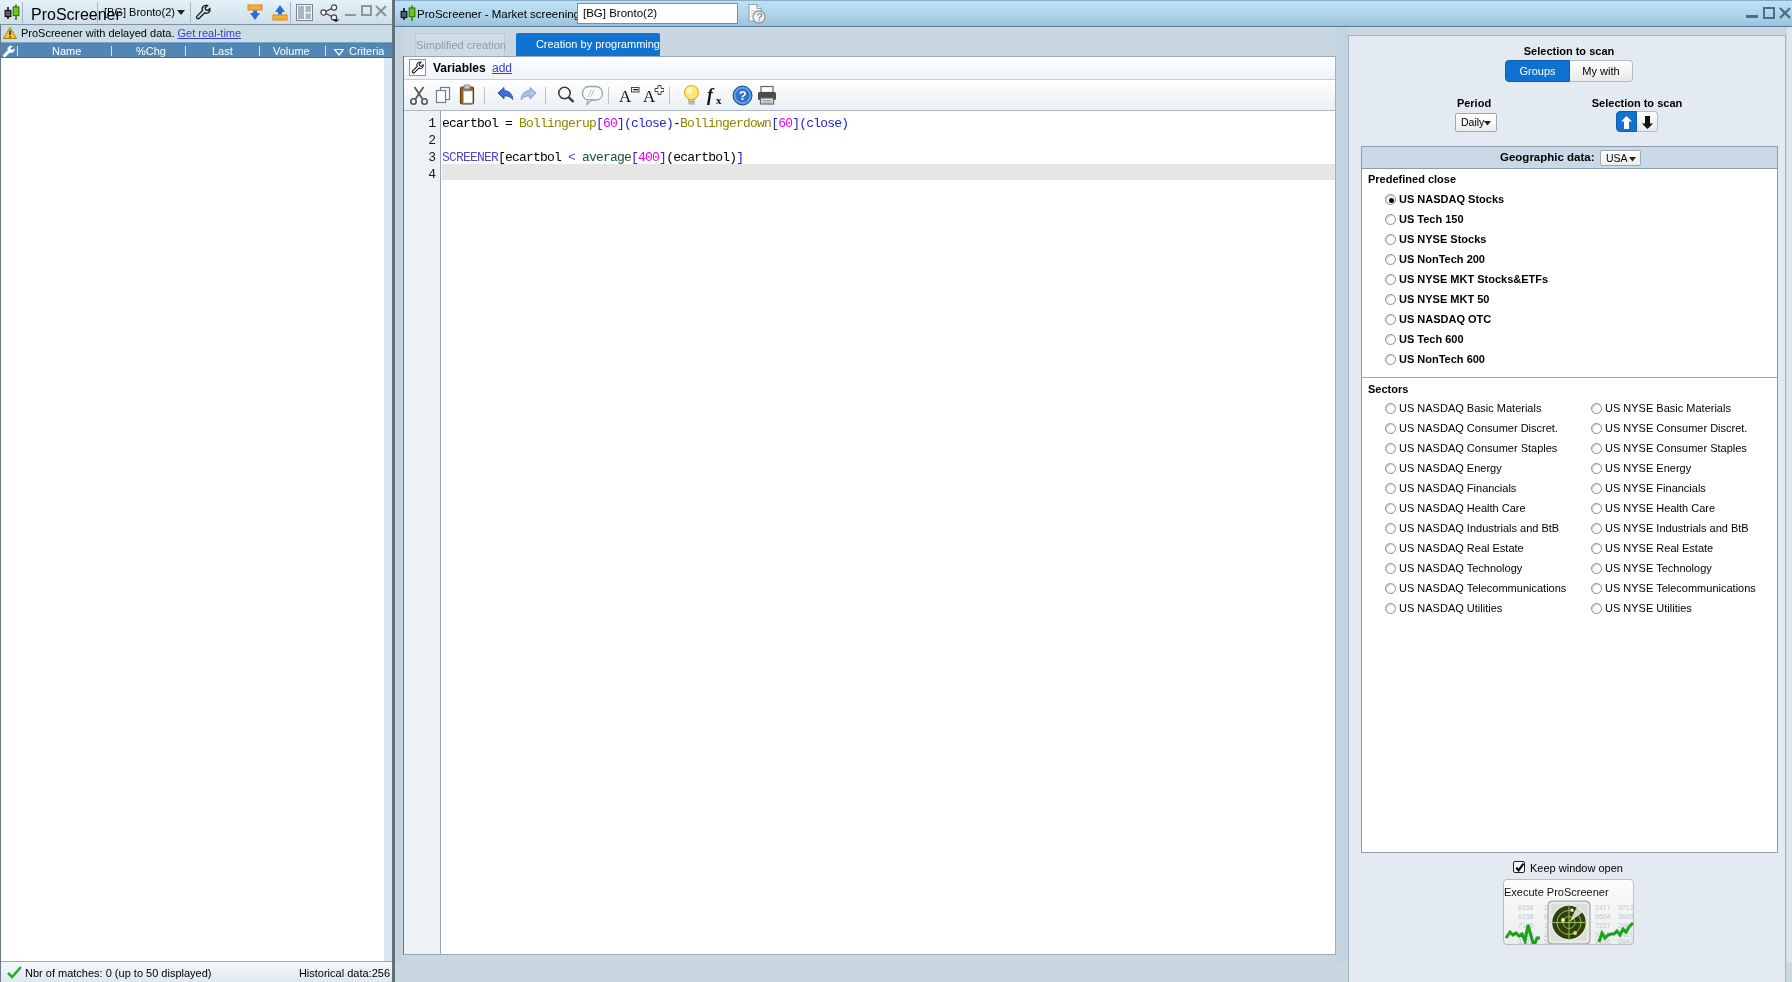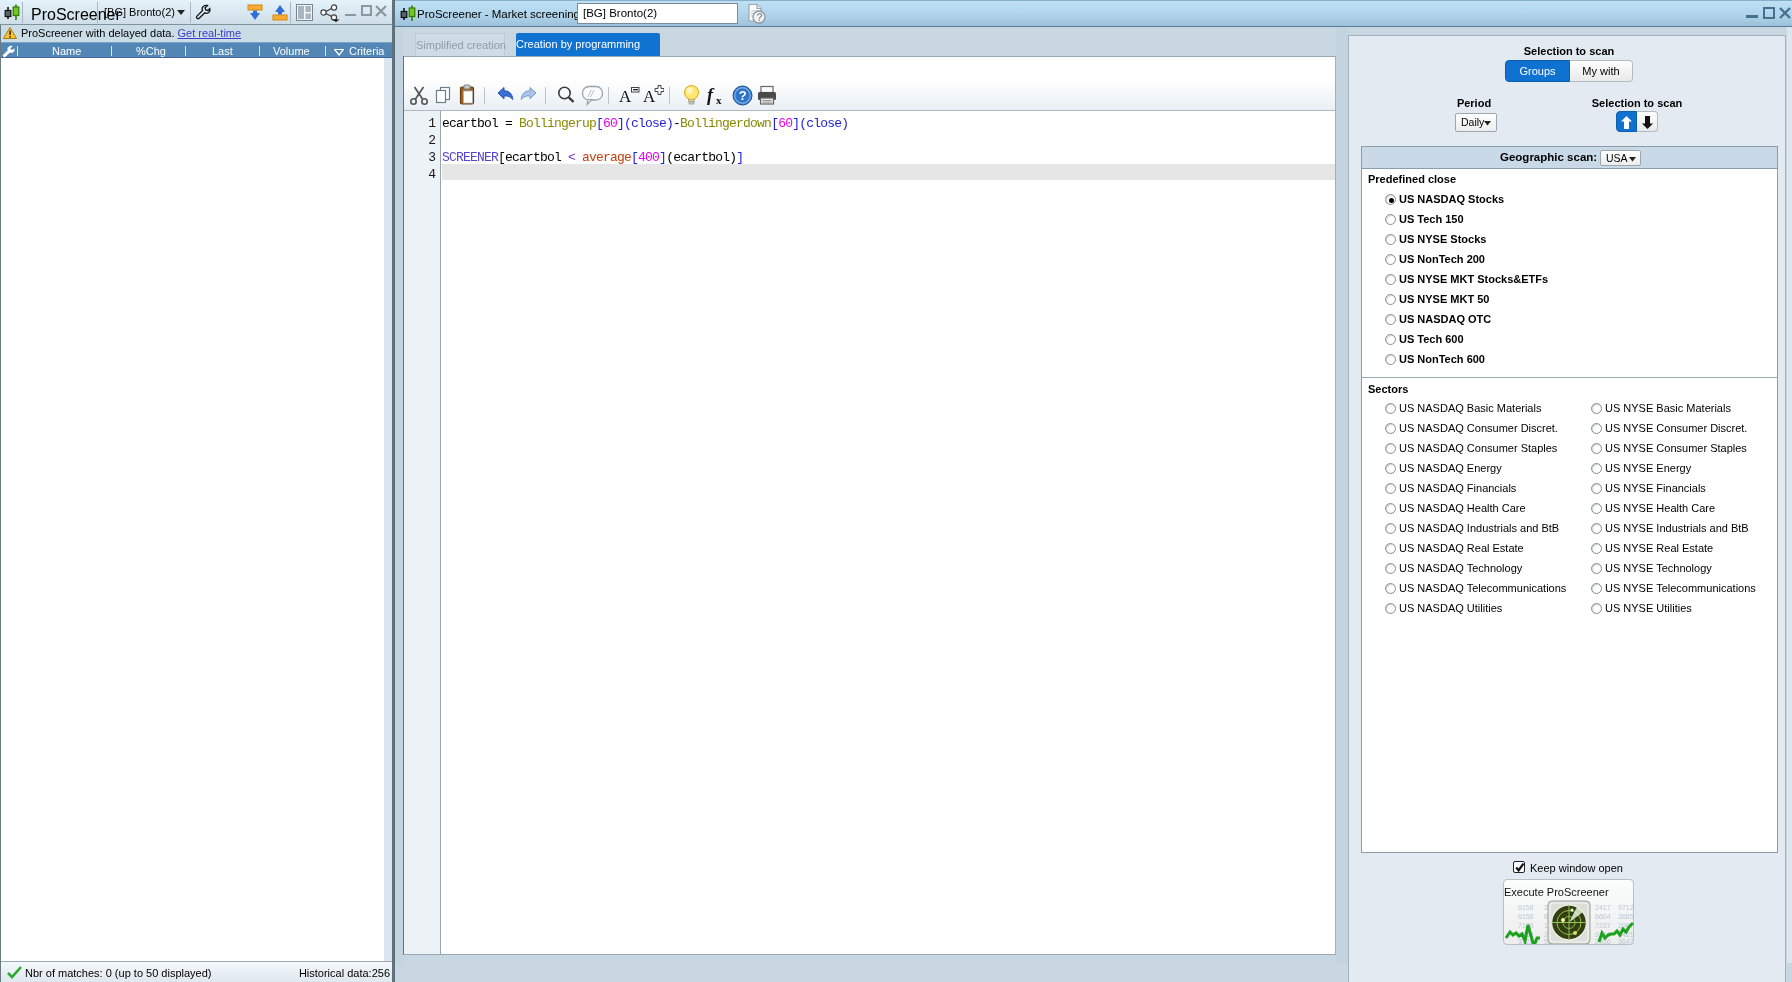--- a/index.html
+++ b/index.html
@@ -18,21 +18,21 @@
 #llist{position:absolute;left:0;top:58px;width:392px;height:903px;background:#fff}
 #lscroll{position:absolute;left:384px;top:58px;width:8px;height:903px;background:#d9e5ef}
 #lstatus{position:absolute;left:0;top:961px;width:392px;height:21px;background:linear-gradient(180deg,#f4f8fb,#dfe8ef);border-top:1px solid #9aa9b4;font-size:11px}
 #vdivider{position:absolute;left:392px;top:0;width:3px;height:982px;background:#5f717b}
 
 #mwin{position:absolute;left:395px;top:0;width:1397px;height:982px;background:#c9d7e3}
 #mtitle{position:absolute;left:0;top:0;width:1397px;height:27px;background:linear-gradient(180deg,#bfe0f4 0%,#b4d8ee 40%,#a4c8e0 85%,#9cc0d8 100%);border-top:1px solid #88afc9;border-bottom:1px solid #567d9b}
 #mtitle .txt{position:absolute;top:7px;left:22px;font-size:11.5px}
 #mname{position:absolute;left:182px;top:3px;width:161px;height:21px;background:#fff;border:1px solid #7c8d99;font-size:11.5px;line-height:19px;padding-left:5px}
 
-.tab{position:absolute;top:33px;height:23px;font-size:11px;line-height:23px;text-align:left;white-space:nowrap}
+.tab{position:absolute;top:33px;height:23px;font-size:11px;line-height:23px;text-align:right;white-space:nowrap}
 #tab1{left:20px;width:90px;color:#8d9daa;background:#cfdbe5;border:1px solid #bccbd6;border-bottom:none}
 #tab2{left:121px;width:144px;color:#fff;background:#1173d1;border-radius:2px 2px 0 0}
 
 #epanel{position:absolute;left:8px;top:56px;width:933px;height:899px;background:#fff;border-left:1px solid #62747e;border-right:1px solid #9fb0bc;border-bottom:1px solid #9aa8b2}
 #vbar{position:absolute;left:0;top:0;width:100%;height:24px;background:linear-gradient(180deg,#fdfeff,#eef3f8);border-bottom:1px solid #c3cfd9}
 #tbar{position:absolute;left:0;top:24px;width:100%;height:31px;background:linear-gradient(180deg,#ffffff,#e9eff5);border-bottom:1px solid #aeb9c2}
 #gutter{position:absolute;left:0;top:55px;width:37px;height:843px;background:#edf2f6;border-right:1px solid #99a5ad}
 #code{position:absolute;left:38px;top:55px;right:0;bottom:0}
 .cl{position:absolute;left:0;width:100%;height:17px;font-family:"Liberation Mono",monospace;font-size:13px;letter-spacing:-0.8px;white-space:pre;line-height:17px}
 .gn{position:absolute;right:4px;height:17px;font-family:"Liberation Mono",monospace;font-size:13px;line-height:17px;color:#1a1a1a}
@@ -166,20 +166,28 @@
       <path d="M1 1 L11 11 M11 1 L1 11" stroke="#45718f" stroke-width="2.4"></path>
     </svg>
 
   <div class="abs" style="left:0;top:27px;width:8px;height:936px;background:#c4d3e0"></div>
     <div class="abs" style="left:941px;top:27px;width:12px;height:936px;background:#c4d3e0"></div>
     <div class="tab" id="tab1">Simplified creation</div>
   <div class="tab" id="tab2">Creation by programming</div>
 
   <div id="epanel">
       <div class="abs" style="left:0;top:0;right:0;height:1px;background:#98a8b2;z-index:5"></div>
+    <div id="vbar">
+      <div class="abs" style="left:5px;top:3px;width:17px;height:17px;background:#fff;border:1px solid #8795a0"></div>
+      <svg class="abs" style="left:7px;top:5px" width="13" height="13" viewBox="0 0 16 16">
+          <path d="M12.5 1.5 L10 4 L10.8 6 L13 6.5 L14.8 4.6 C15.3 6.3 14.6 8 13.2 8.8 C12 9.4 10.8 9.3 9.8 8.7 L4.2 14.3 C3.6 14.9 2.6 14.9 2 14.3 C1.4 13.7 1.4 12.7 2 12.1 L7.6 6.5 C7 5.4 7 4.1 7.8 3 C8.7 1.7 10.6 1 12.5 1.5 Z" fill="none" stroke="#111" stroke-width="1.3"></path>
+        </svg>
+      <span class="abs" style="left:29px;top:5px;font-size:12px;font-weight:bold">Variables</span>
+      <span class="abs link" style="left:88px;top:5px;font-size:12px">add</span>
+    </div>
     <div id="tbar">
       <svg class="abs" style="left:5px;top:5px" width="20" height="21" viewBox="0 0 20 21">
         <line x1="14.5" y1="2" x2="6.5" y2="14" stroke="#555" stroke-width="1.7"></line>
         <line x1="5.5" y1="2" x2="13.5" y2="14" stroke="#555" stroke-width="1.7"></line>
         <circle cx="4.5" cy="16.5" r="2.7" fill="none" stroke="#555" stroke-width="1.6"></circle>
         <circle cx="15.5" cy="16.5" r="2.7" fill="none" stroke="#555" stroke-width="1.6"></circle>
       </svg>
       <svg class="abs" style="left:29px;top:5px" width="20" height="21" viewBox="0 0 20 21">
         <rect x="7.5" y="2.5" width="9" height="12" fill="#fff" stroke="#707e89" stroke-width="1.2"></rect>
         <rect x="3.5" y="5.5" width="9" height="12" fill="#fff" stroke="#707e89" stroke-width="1.2"></rect>
@@ -242,21 +250,21 @@
     </div>
     <div id="gutter">
       <span class="gn" style="top:4px">1</span>
       <span class="gn" style="top:21px">2</span>
       <span class="gn" style="top:38px">3</span>
       <span class="gn" style="top:55px">4</span>
     </div>
     <div id="hl4"></div>
     <div id="code">
       <div class="cl" style="top:4px"><span>ecartbol = </span><span style="color:#8a8a00">Bollingerup</span><span style="color:#2222dd">[</span><span style="color:#ee00ee">60</span><span style="color:#2222dd">](close)</span><span>-</span><span style="color:#8a8a00">Bollingerdown</span><span style="color:#2222dd">[</span><span style="color:#ee00ee">60</span><span style="color:#2222dd">](close)</span></div>
-      <div class="cl" style="top:38px"><span style="color:#5544cc">SCREENER</span><span>[ecartbol </span><span style="color:#7733cc">&lt;</span><span> </span><span style="color:#c2410c">average</span><span style="color:#2222dd">[</span><span style="color:#ee00ee">400</span><span style="color:#2222dd">]</span><span>(ecartbol)</span><span style="color:#2222dd">]</span></div>
+      <div class="cl" style="top:38px"><span style="color:#5544cc">SCREENER</span><span>[ecartbol </span><span style="color:#7733cc">&lt;</span><span> </span><span style="color:#14532d">average</span><span style="color:#2222dd">[</span><span style="color:#ee00ee">400</span><span style="color:#2222dd">]</span><span>(ecartbol)</span><span style="color:#2222dd">]</span></div>
     </div>
   </div>
   <div class="abs" style="left:1392px;top:27px;width:5px;height:936px;background:#dee6ed"></div>
     <div id="rpanel">
     <div class="bheading" style="left:120px;top:9px">Selection to scan</div>
     <div class="abs" style="left:156px;top:24px;width:65px;height:22px;background:#1072d0;border:1px solid #0d5eae;border-radius:4px 0 0 4px;color:#fff;font-size:11px;line-height:20px;text-align:center">Groups</div>
     <div class="abs" style="left:221px;top:24px;width:63px;height:22px;background:linear-gradient(180deg,#fefefe,#e9e9e9);border:1px solid #b3bbc1;border-left:none;border-radius:0 4px 4px 0;font-size:11px;line-height:20px;text-align:center">My with</div>
     <div class="bheading" style="left:25px;top:61px">Period</div>
     <div class="bheading" style="left:188px;top:61px">Selection to scan</div>
     <div class="abs" style="left:106px;top:77px;width:42px;height:19px;background:linear-gradient(180deg,#fff,#ededed);border:1px solid #9ba7b1;border-radius:2px;font-size:10.5px;line-height:17px;padding-left:5px">Daily
@@ -269,21 +277,21 @@
           <polygon points="5.5,0 11,5.5 8,5.5 8,13 3,13 3,5.5 0,5.5" fill="#fff"></polygon>
         </svg>
     </div>
     <div class="abs" style="left:288px;top:75px;width:21px;height:21px;background:linear-gradient(180deg,#fefefe,#e9e9e9);border:1px solid #b3bbc1;border-left:none;border-radius:0 4px 4px 0;text-align:center">
       <svg width="11" height="13" style="margin-top:4px" viewBox="0 0 11 13">
           <polygon points="5.5,13 0,7.5 3,7.5 3,0 8,0 8,7.5 11,7.5" fill="#111"></polygon>
         </svg>
     </div>
     <div id="gbox">
       <div id="ghead">
-        <span class="abs" style="left:138px;top:4px;font-weight:bold;font-size:11.5px">Geographic scan:</span>
+        <span class="abs" style="left:138px;top:4px;font-weight:bold;font-size:11.5px">Geographic data:</span>
         <div class="abs" style="left:238px;top:3px;width:41px;height:16px;background:linear-gradient(180deg,#fff,#ededed);border:1px solid #9ba7b1;border-radius:2px;font-size:10.5px;line-height:14px;padding-left:5px">USA
           <svg class="abs" style="right:3px;top:6px" width="8" height="5">
               <polygon points="0,0 7,0 3.5,4.5" fill="#222"></polygon>
             </svg>
         </div>
       </div>
       <div class="row rowb" style="left:6px;top:26px">Predefined close</div>
       <div class="row rowb" style="left:23px;top:46px"><span class="rad sel"></span>US NASDAQ Stocks</div>
       <div class="row rowb" style="left:23px;top:66px"><span class="rad"></span>US Tech 150</div>
       <div class="row rowb" style="left:23px;top:86px"><span class="rad"></span>US NYSE Stocks</div>

